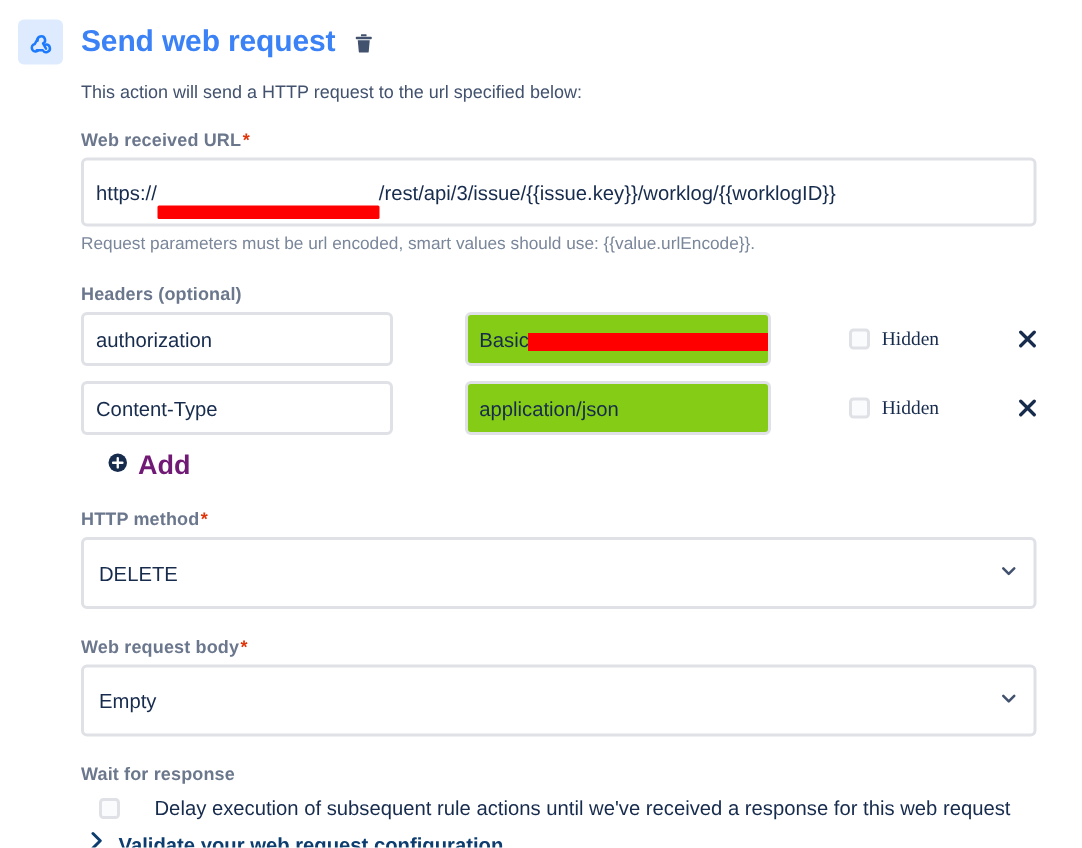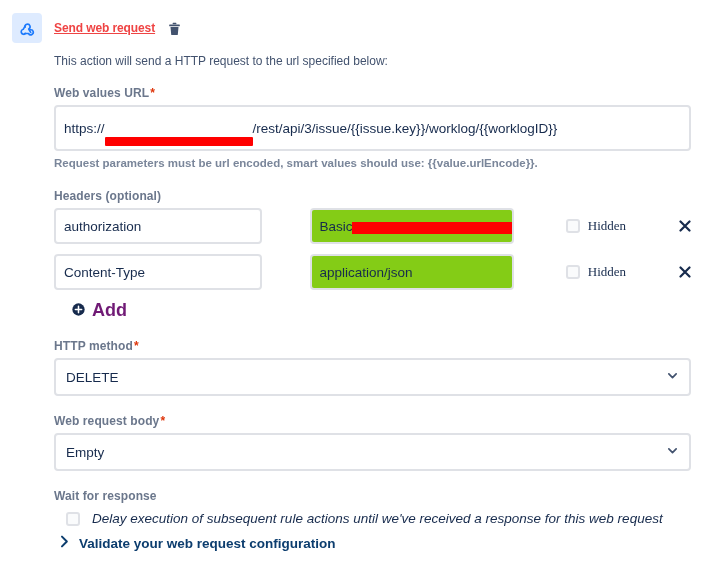--- a/index.html
+++ b/index.html
@@ -34,26 +34,25 @@
     flex: 0 0 auto;
     margin-top: 3px;
   }
   .title-wrap {
     margin-left: 12px;
     display: flex;
     align-items: center;
     height: 36px;
   }
   .action-title {
-    font-size: 12px;
-    font-weight: bold;
-    color: #ef4444;
+    font-size: 20px;
+    font-weight: bold;
+    color: #3b82f6;
     letter-spacing: -0.1px;
     line-height: 1;
-    text-decoration: underline;
   }
   .trash-btn {
     margin-left: 10px;
     display: inline-flex;
     align-items: center;
     justify-content: center;
     width: 18px;
     height: 18px;
     position: relative;
     top: 1px;
@@ -106,21 +105,20 @@
     background: #FF0000;
     height: 9px;
     border-radius: 1px;
   }
 
   .hint {
     font-size: 11.5px;
     color: #7A869A;
     margin: 5px 0 0 0;
     line-height: 15px;
-    font-weight: bold;
   }
 
   
   .headers-block { margin-top: 18px; }
   .hdr-row {
     display: flex;
     align-items: center;
     margin-bottom: 10px;
     gap: 38px;
   }
@@ -203,21 +201,21 @@
     font-size: 18px;
     font-weight: bold;
     color: #701a75;
     margin-left: 7px;
   }
 
   
   .sel-block { margin-top: 18px; }
   .select-box {
     width: 637px;
-    height: 38px;
+    height: 48px;
     border: 2px solid #DFE1E6;
     border-radius: 4px;
     background: #FFFFFF;
     display: flex;
     align-items: center;
     justify-content: space-between;
     padding: 0 10px 0 10px;
     font-size: 13.5px;
     color: #172B4D;
   }
@@ -226,22 +224,21 @@
   .wait-block { margin-top: 18px; }
   .wait-row {
     display: flex;
     align-items: center;
     margin-top: 8px;
     margin-left: 12px;
   }
   .wait-text {
     font-size: 13.5px;
     color: #172B4D;
-    margin-left: 12px;
-    font-style: italic;
+    margin-left: 23px;
   }
 
   
   .validate-row {
     display: flex;
     align-items: center;
     margin-top: 8px;
     margin-left: 6px;
   }
   .validate-label {
@@ -273,21 +270,21 @@
     </span>
   </div>
 </div>
 
 <div class="body-col">
 
   <p class="desc">This action will send a HTTP request to the url specified below:</p>
 
   <div>
     <label class="field-label">
-      <span>Web values URL</span><span class="req-star">*</span>
+      <span>Web received URL</span><span class="req-star">*</span>
     </label>
     <div class="text-input">
       <span class="url-text">
         <span>https://</span><span style="display:inline-block;width:148px;position:relative;"><span class="redact-bar" style="left:0;top:4px;width:148px;"></span></span><span>/rest/api/3/issue/{{issue.key}}/worklog/{{worklogID}}</span>
       </span>
     </div>
     <p class="hint">Request parameters must be url encoded, smart values should use: {{value.urlEncode}}.</p>
   </div>
 
   <div class="headers-block">

